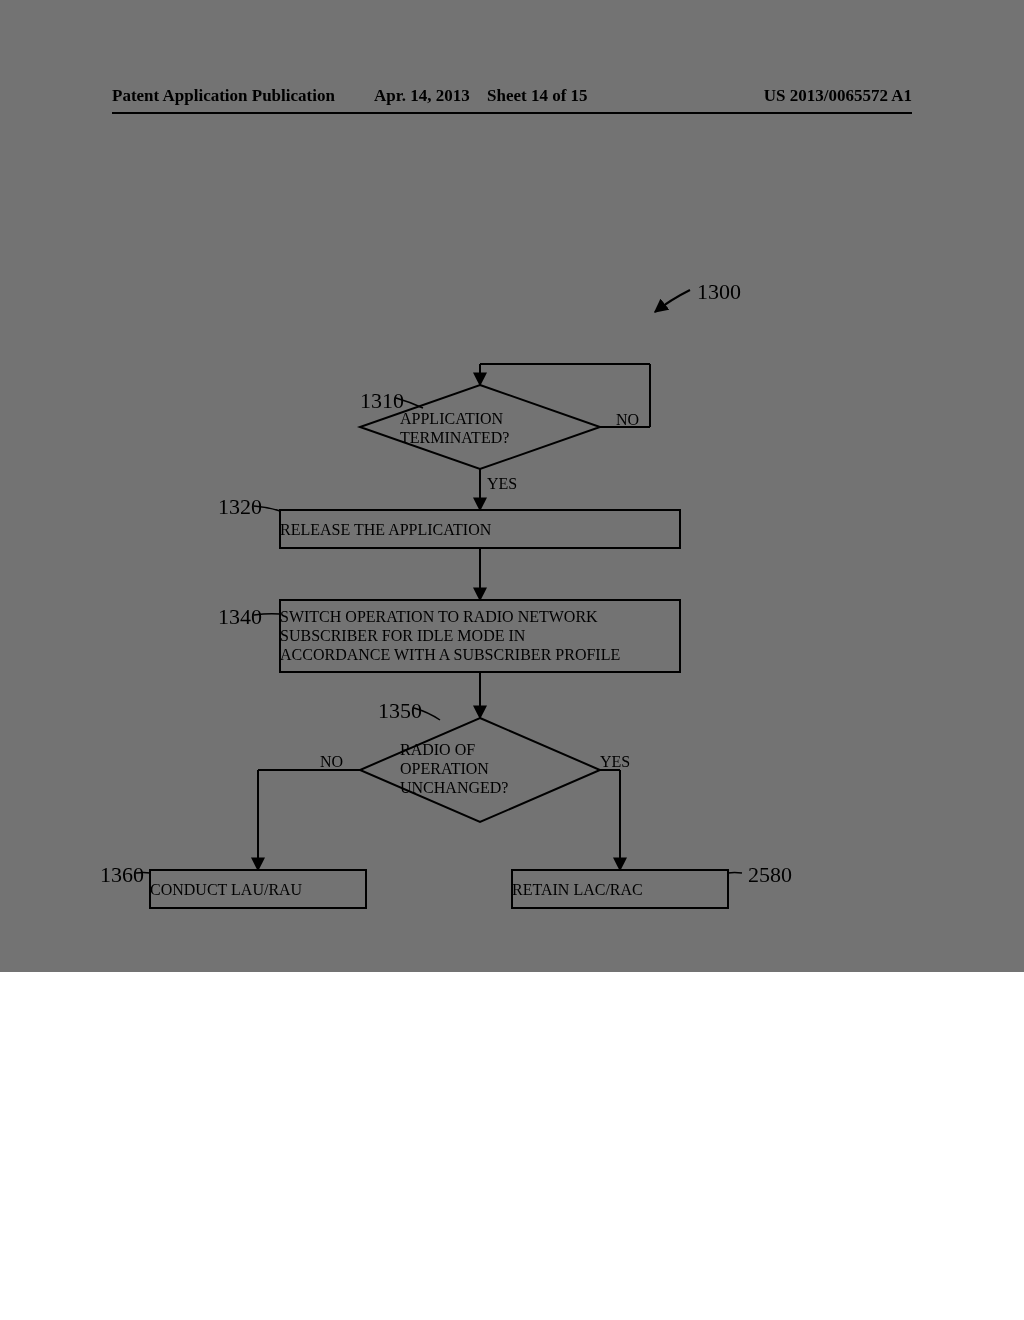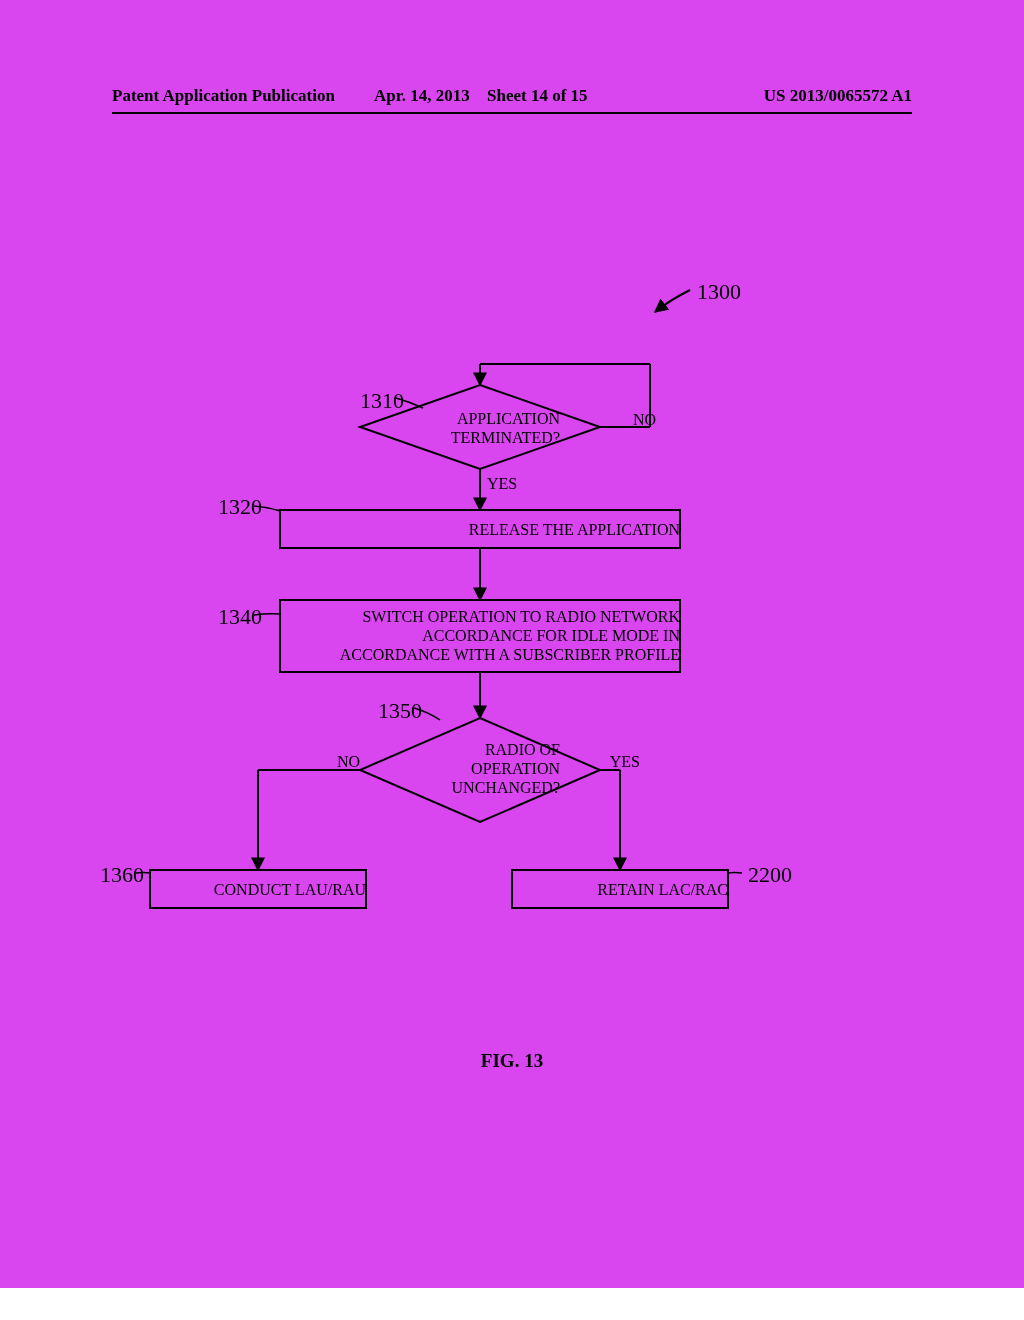--- a/index.html
+++ b/index.html
@@ -5,22 +5,22 @@
   html, body {
     margin: 0;
     padding: 0;
     background: #fff;
     font-family: "Times New Roman", Times, serif;
     color: #000;
   }
   .page {
     position: relative;
     width: 1024px;
-    height: 1288px;
-    background: #d946ef;
+    height: 972px;
+    background: #737373;
   }
   .header {
     position: absolute;
     top: 84px;
     left: 112px;
     right: 112px;
     height: 28px;
     border-bottom: 2px solid #000;
     font-size: 17px;
     font-weight: bold;
@@ -40,21 +40,21 @@
   .canvas svg {
     width: 1024px;
     height: 1320px;
     display: block;
   }
 
   
   .label {
     position: absolute;
     font-size: 16px;
-    text-align: right;
+    text-align: left;
     line-height: 1.2;
   }
   .ref {
     position: absolute;
     font-size: 22px;
   }
   .fig-caption {
     position: absolute;
     font-weight: bold;
     font-size: 19px;
@@ -139,37 +139,37 @@
       <path d="M 742 873 Q 734 872 728 873" stroke="#000" stroke-width="1.5" fill="none"></path>
     </svg>
   </div>
 
   <div class="ref" style="left:697px; top:279px;">1300</div>
   <div class="ref" style="left:360px; top:388px;">1310</div>
   <div class="ref" style="left:218px; top:494px;">1320</div>
   <div class="ref" style="left:218px; top:604px;">1340</div>
   <div class="ref" style="left:378px; top:698px;">1350</div>
   <div class="ref" style="left:100px; top:862px;text-align:center;">1360</div>
-  <div class="ref" style="left:748px; top:862px;">2200</div>
+  <div class="ref" style="left:748px; top:862px;">2580</div>
 
   <div class="label" style="left:616px; top:410px; width:40px;">NO</div>
   <div class="label" style="left:487px; top:474px; width:40px; text-align:left;">YES</div>
   <div class="label" style="left:320px; top:752px; width:40px;">NO</div>
   <div class="label" style="left:600px; top:752px; width:40px;">YES</div>
 
   <div class="label" style="left:400px; top:409px; width:160px;">
     <span>APPLICATION</span><br>
     <span>TERMINATED?</span>
   </div>
 
   <div class="label" style="left:280px; top:520px; width:400px;">RELEASE THE APPLICATION</div>
 
   <div class="label" style="left:280px; top:607px; width:400px;">
     <span>SWITCH OPERATION TO RADIO NETWORK</span><br>
-    <span>ACCORDANCE FOR IDLE MODE IN</span><br>
+    <span>SUBSCRIBER FOR IDLE MODE IN</span><br>
     <span>ACCORDANCE WITH A SUBSCRIBER PROFILE</span>
   </div>
 
   <div class="label" style="left:400px; top:740px; width:160px;">
     <span>RADIO OF</span><br>
     <span>OPERATION</span><br>
     <span>UNCHANGED?</span>
   </div>
 
   <div class="label" style="left:150px; top:880px; width:216px;">CONDUCT LAU/RAU</div>

